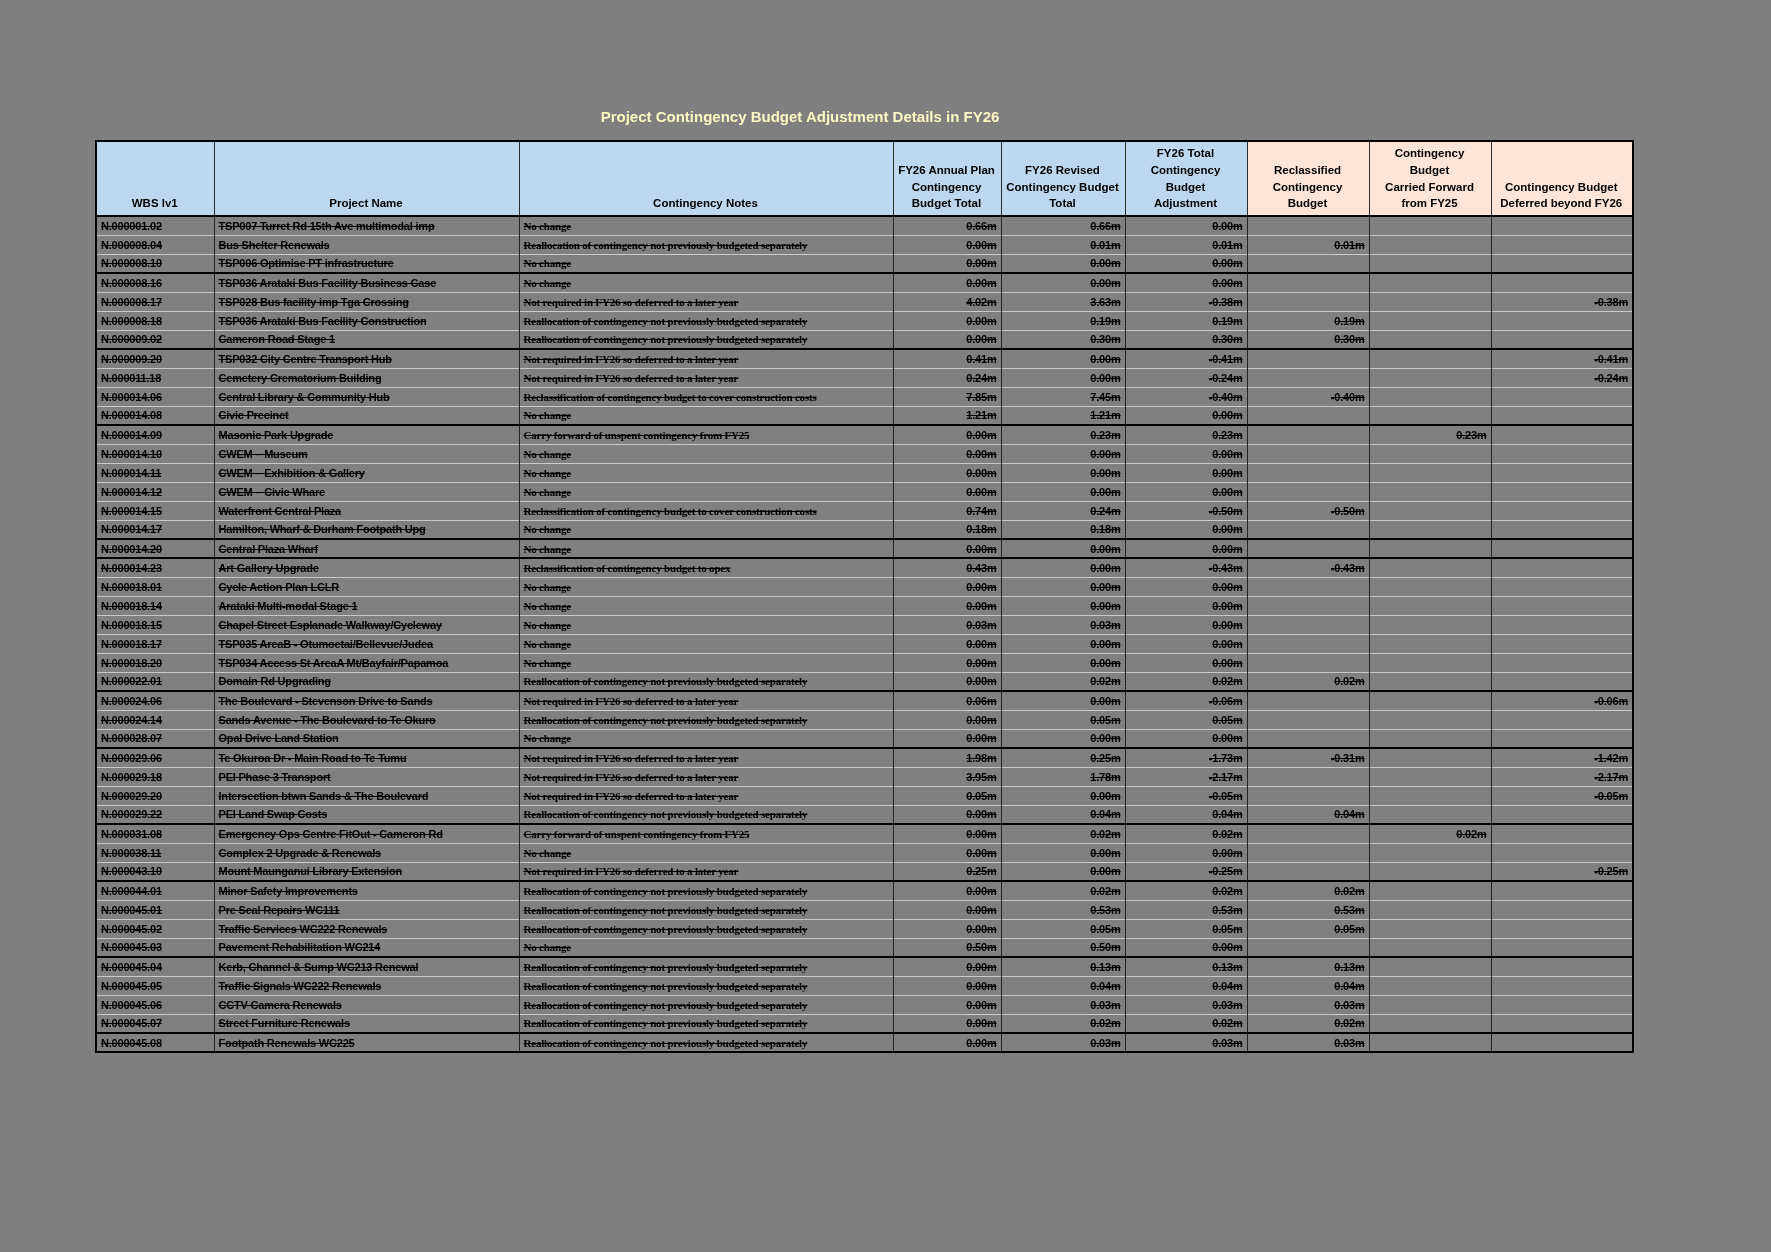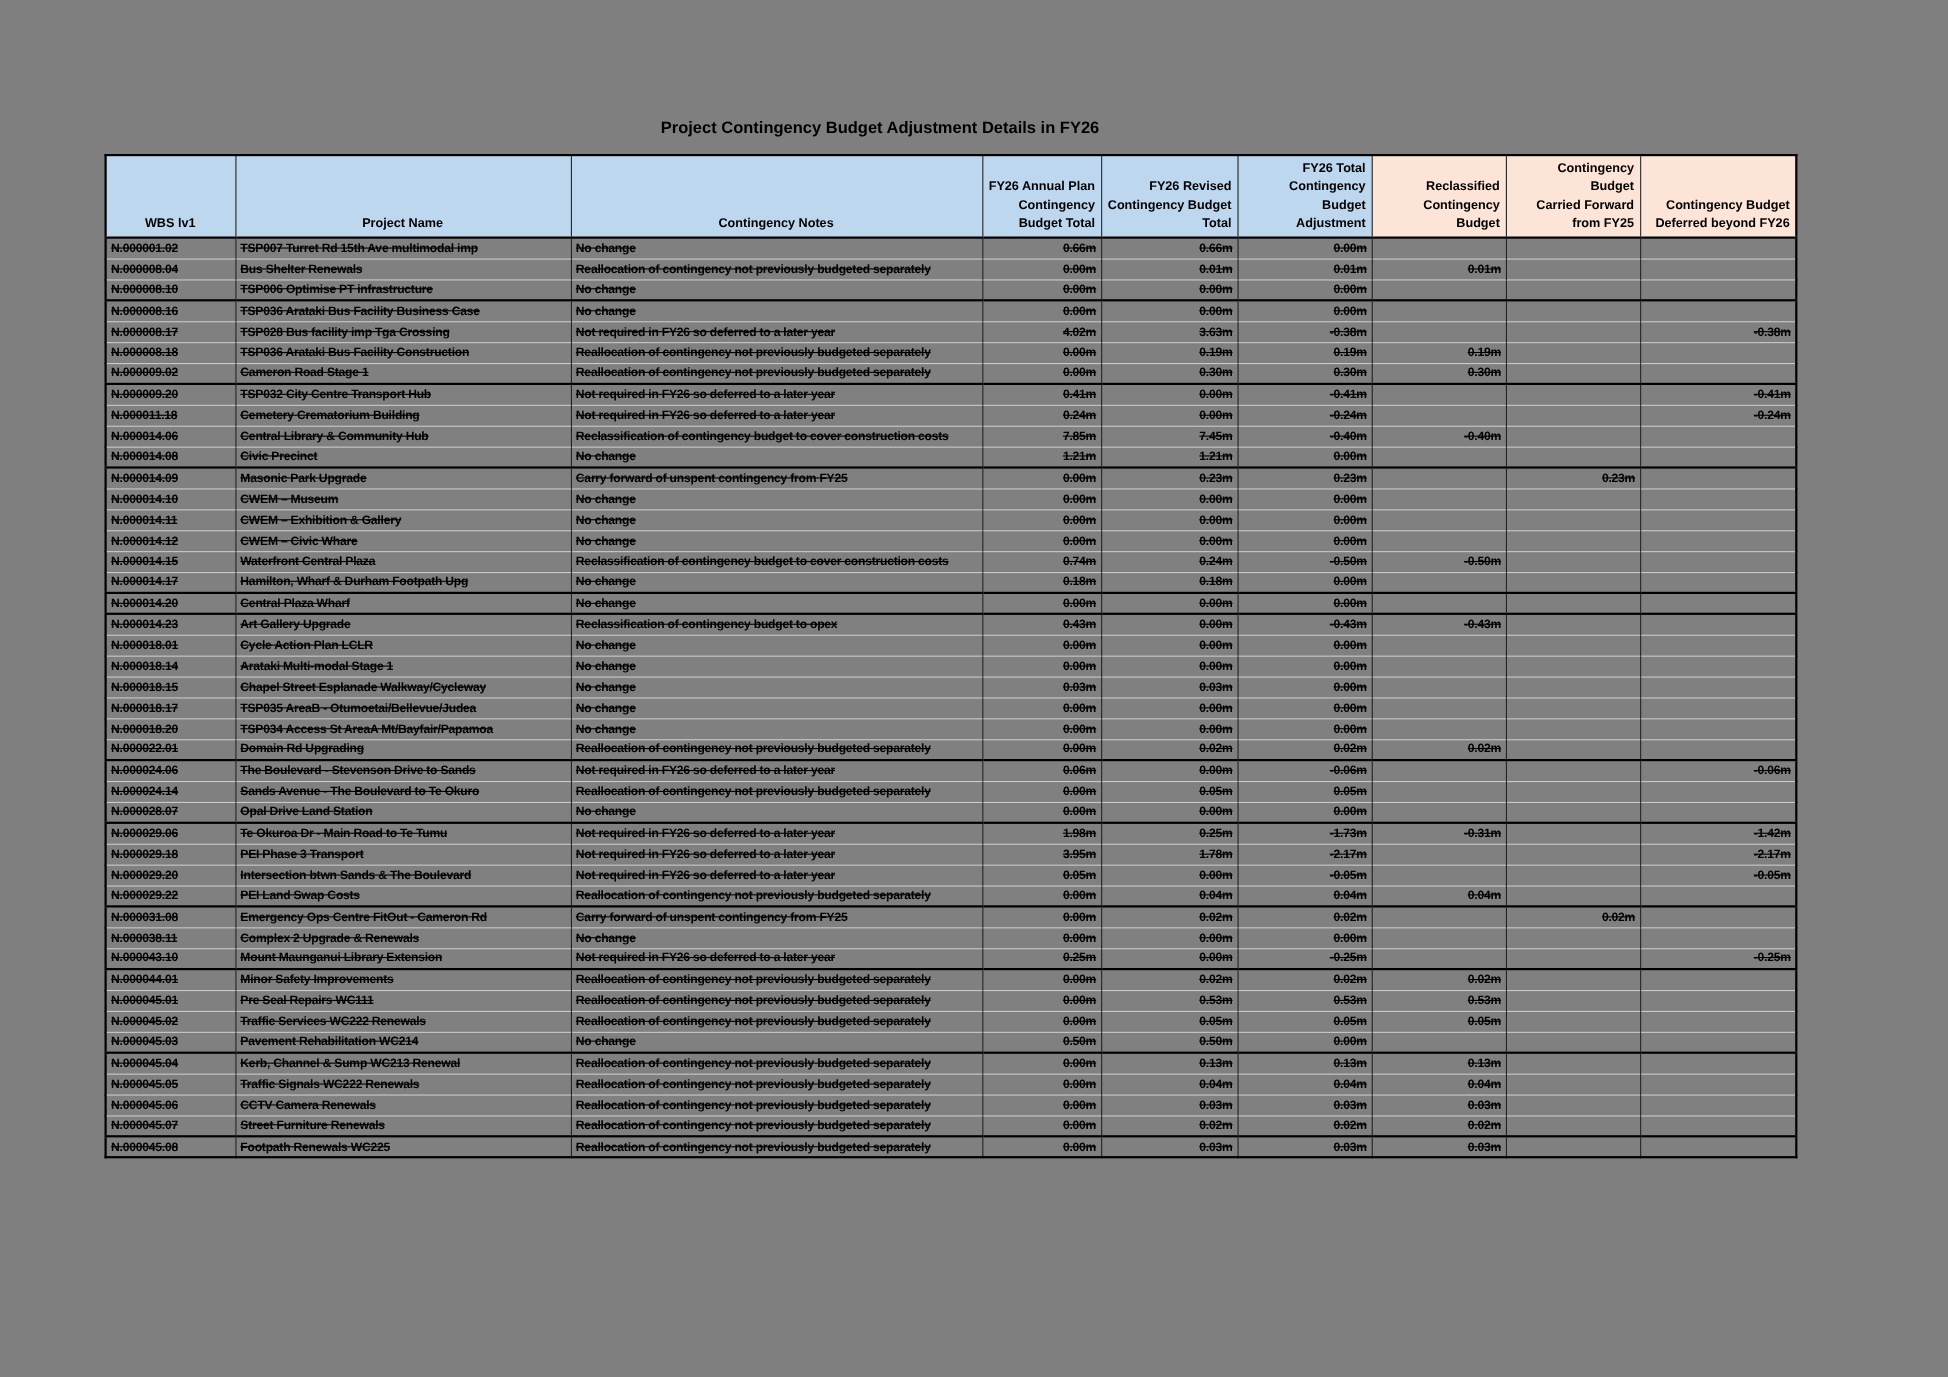--- a/index.html
+++ b/index.html
@@ -7,21 +7,21 @@
     width:1771px;height:1252px;
     background:#7f7f7f;
     font-family:"Liberation Sans", sans-serif;
     position:relative;
     overflow:hidden;
   }
   .sheet-title{
     position:absolute;
     left:95px;top:108px;width:1410px;
     text-align:center;
-    font-size:15px;font-weight:bold;color:#000000;
+    font-size:15px;font-weight:bold;color:#fef9c3;
     letter-spacing:0px;
   }
   .grid-wrap{
     position:absolute;
     left:95px;top:140px;
   }
   table.grid{
     border-collapse:collapse;
     table-layout:fixed;
     width:1537px;
@@ -37,40 +37,40 @@
     border:1px solid #2b2b2b;
     border-bottom:2px solid #000;
     white-space:pre-line;
     line-height:1.45;
     height:75px;
     box-sizing:border-box;
   }
   th.hdr-blue{background:#bdd7ee;}
   th.hdr-peach{background:#fce4d6;}
   th.h-left{text-align:center;}
-  th.h-right{text-align:right;margin-left:21px;}
+  th.h-right{text-align:center;margin-left:21px;}
   table.grid td{
     height:19px;
     box-sizing:border-box;
     font-size:11px;
     font-weight:bold;
     color:#000;
     text-decoration:line-through;
     border-right:1px solid #242424;
     border-left:1px solid #242424;
     border-top:1px solid #c9c9c9;
     padding:1px 4px 1px 4px;
     overflow:hidden;
     white-space:nowrap;
     letter-spacing:-0.2px;
   }
   tr.thick td{border-top:2.5px solid #000;}
   td.c-wbs{padding-left:14px;}
   td.c-name{padding-left:17px;}
-  td.c-note{padding-left:3px;}
+  td.c-note{padding-left:3px;font-family:Liberation Serif, serif;}
   td.c-num{text-align:right;padding-right:6px;}
 </style>
 </head>
 <body>
 
 <div class="sheet-title">Project Contingency Budget Adjustment Details in FY26</div>
 
 <div class="grid-wrap">
   <table class="grid">
     <colgroup>

